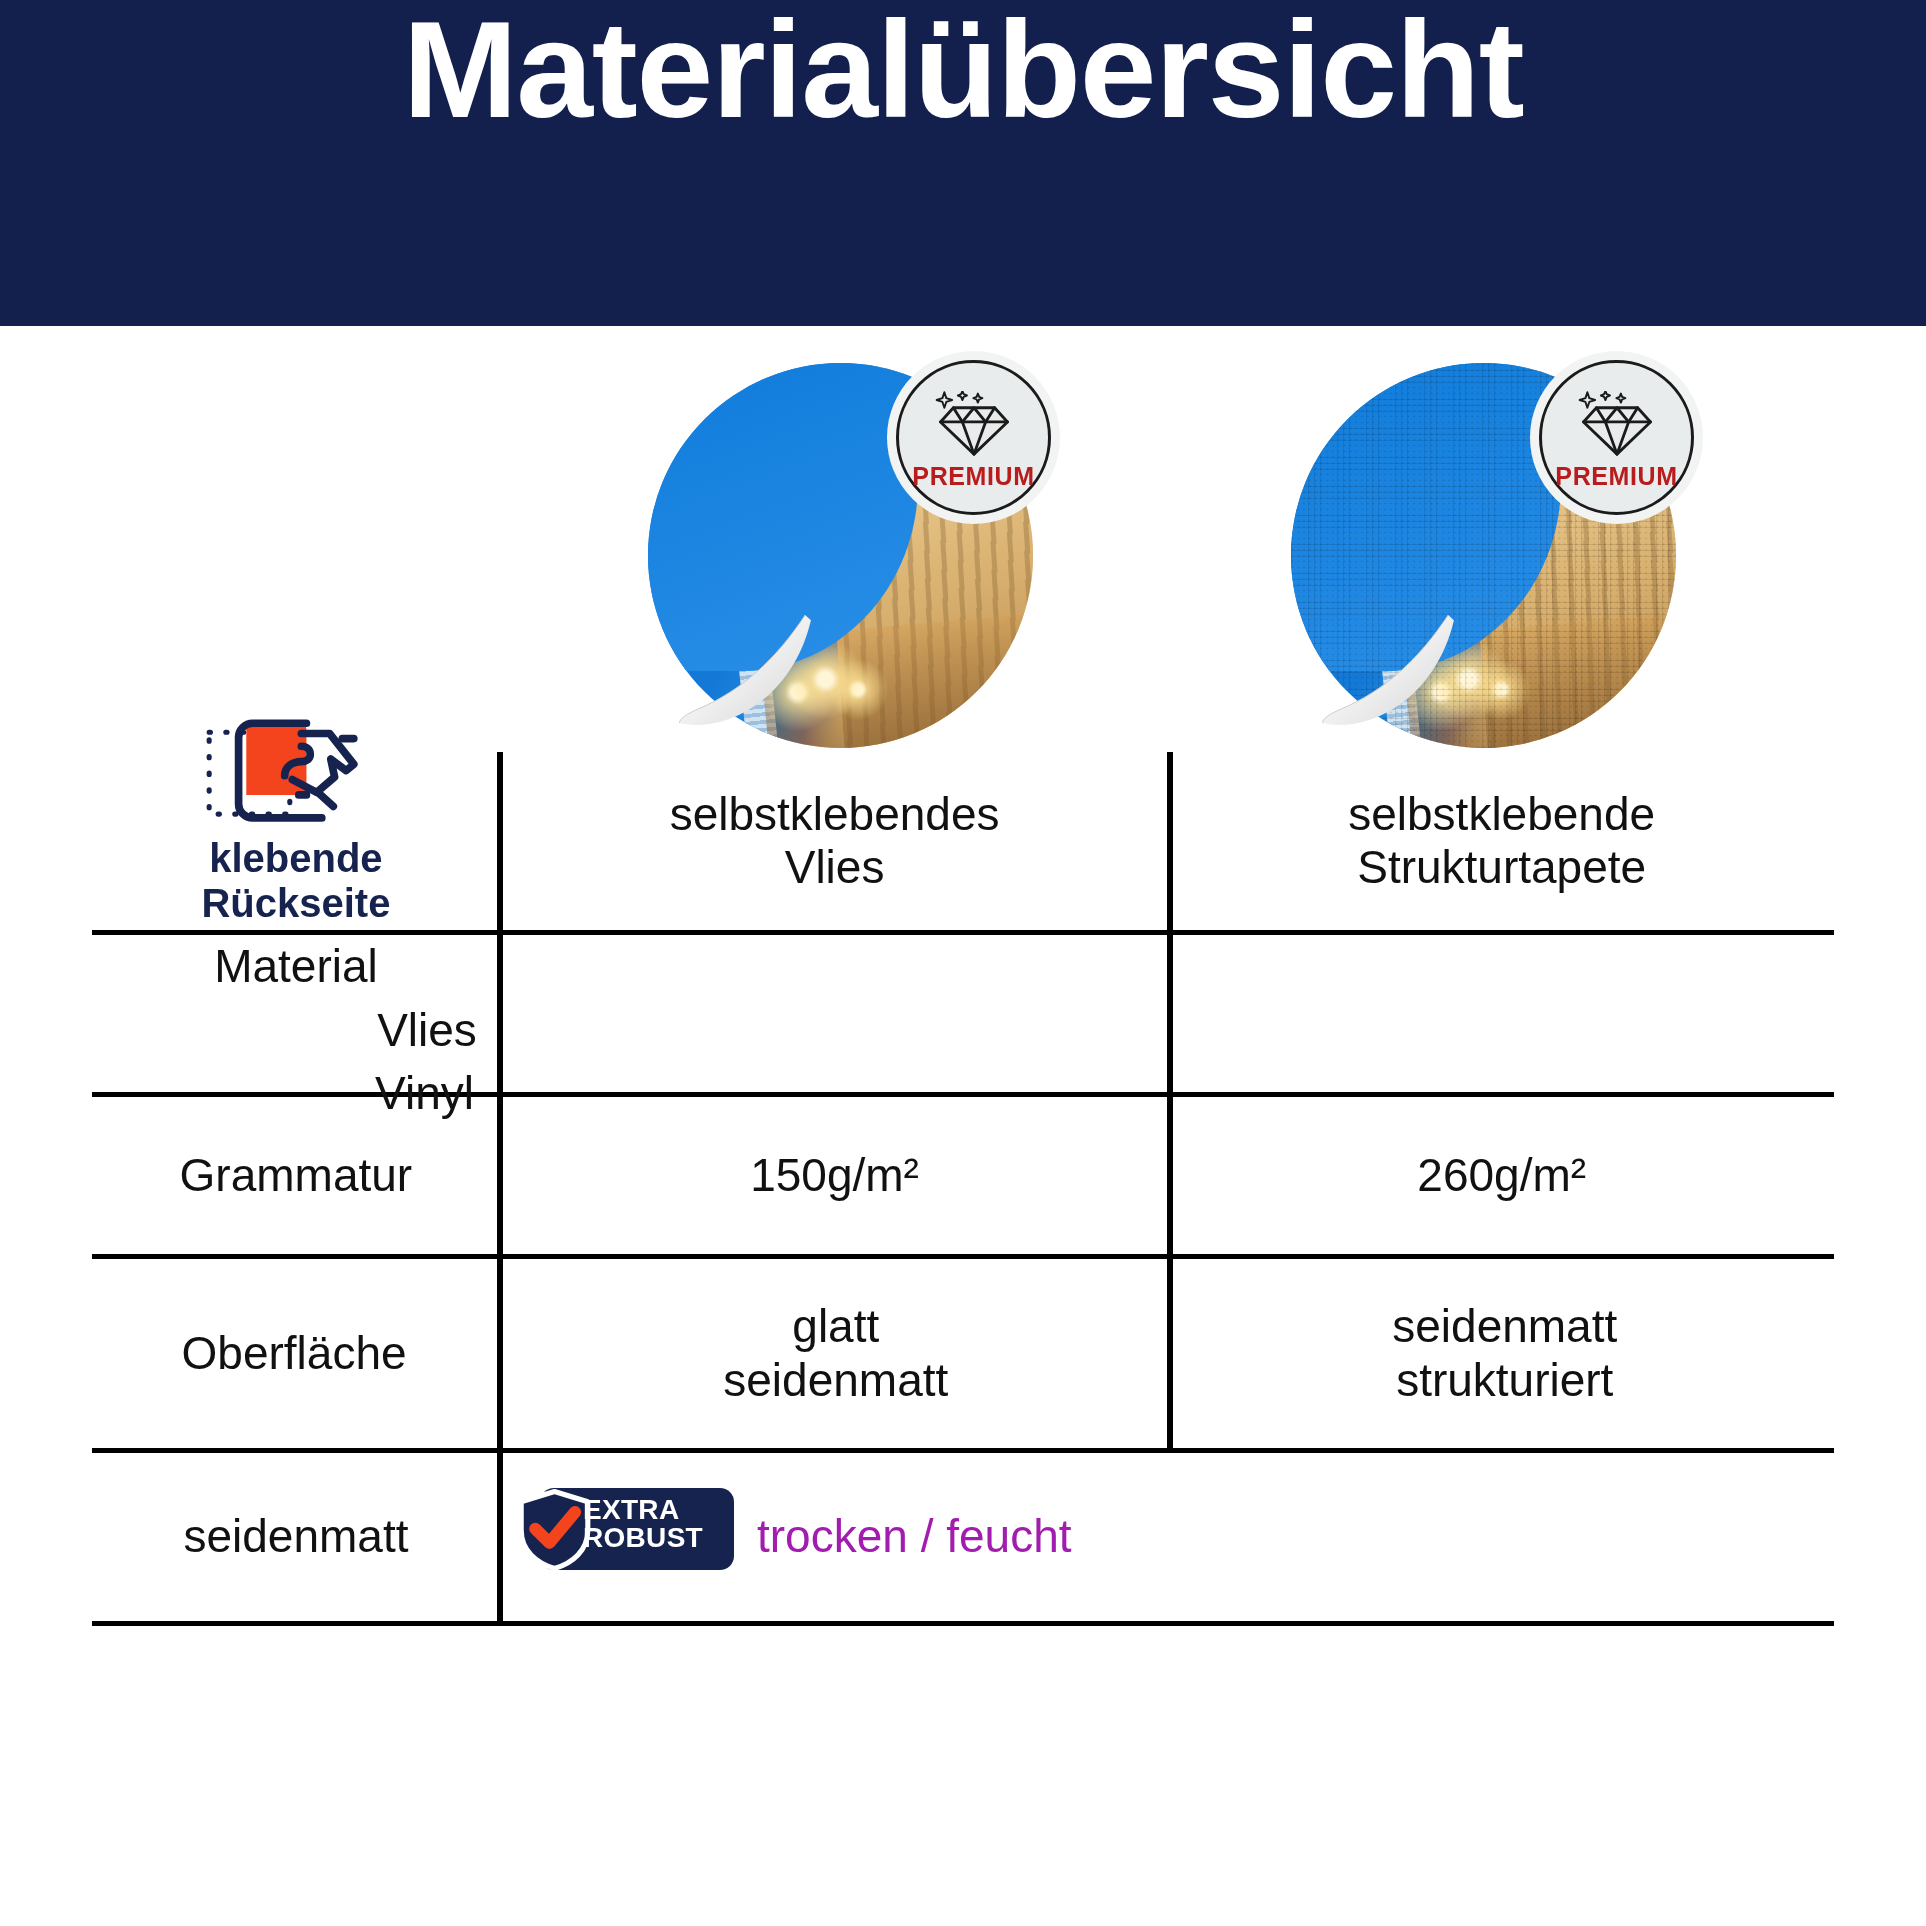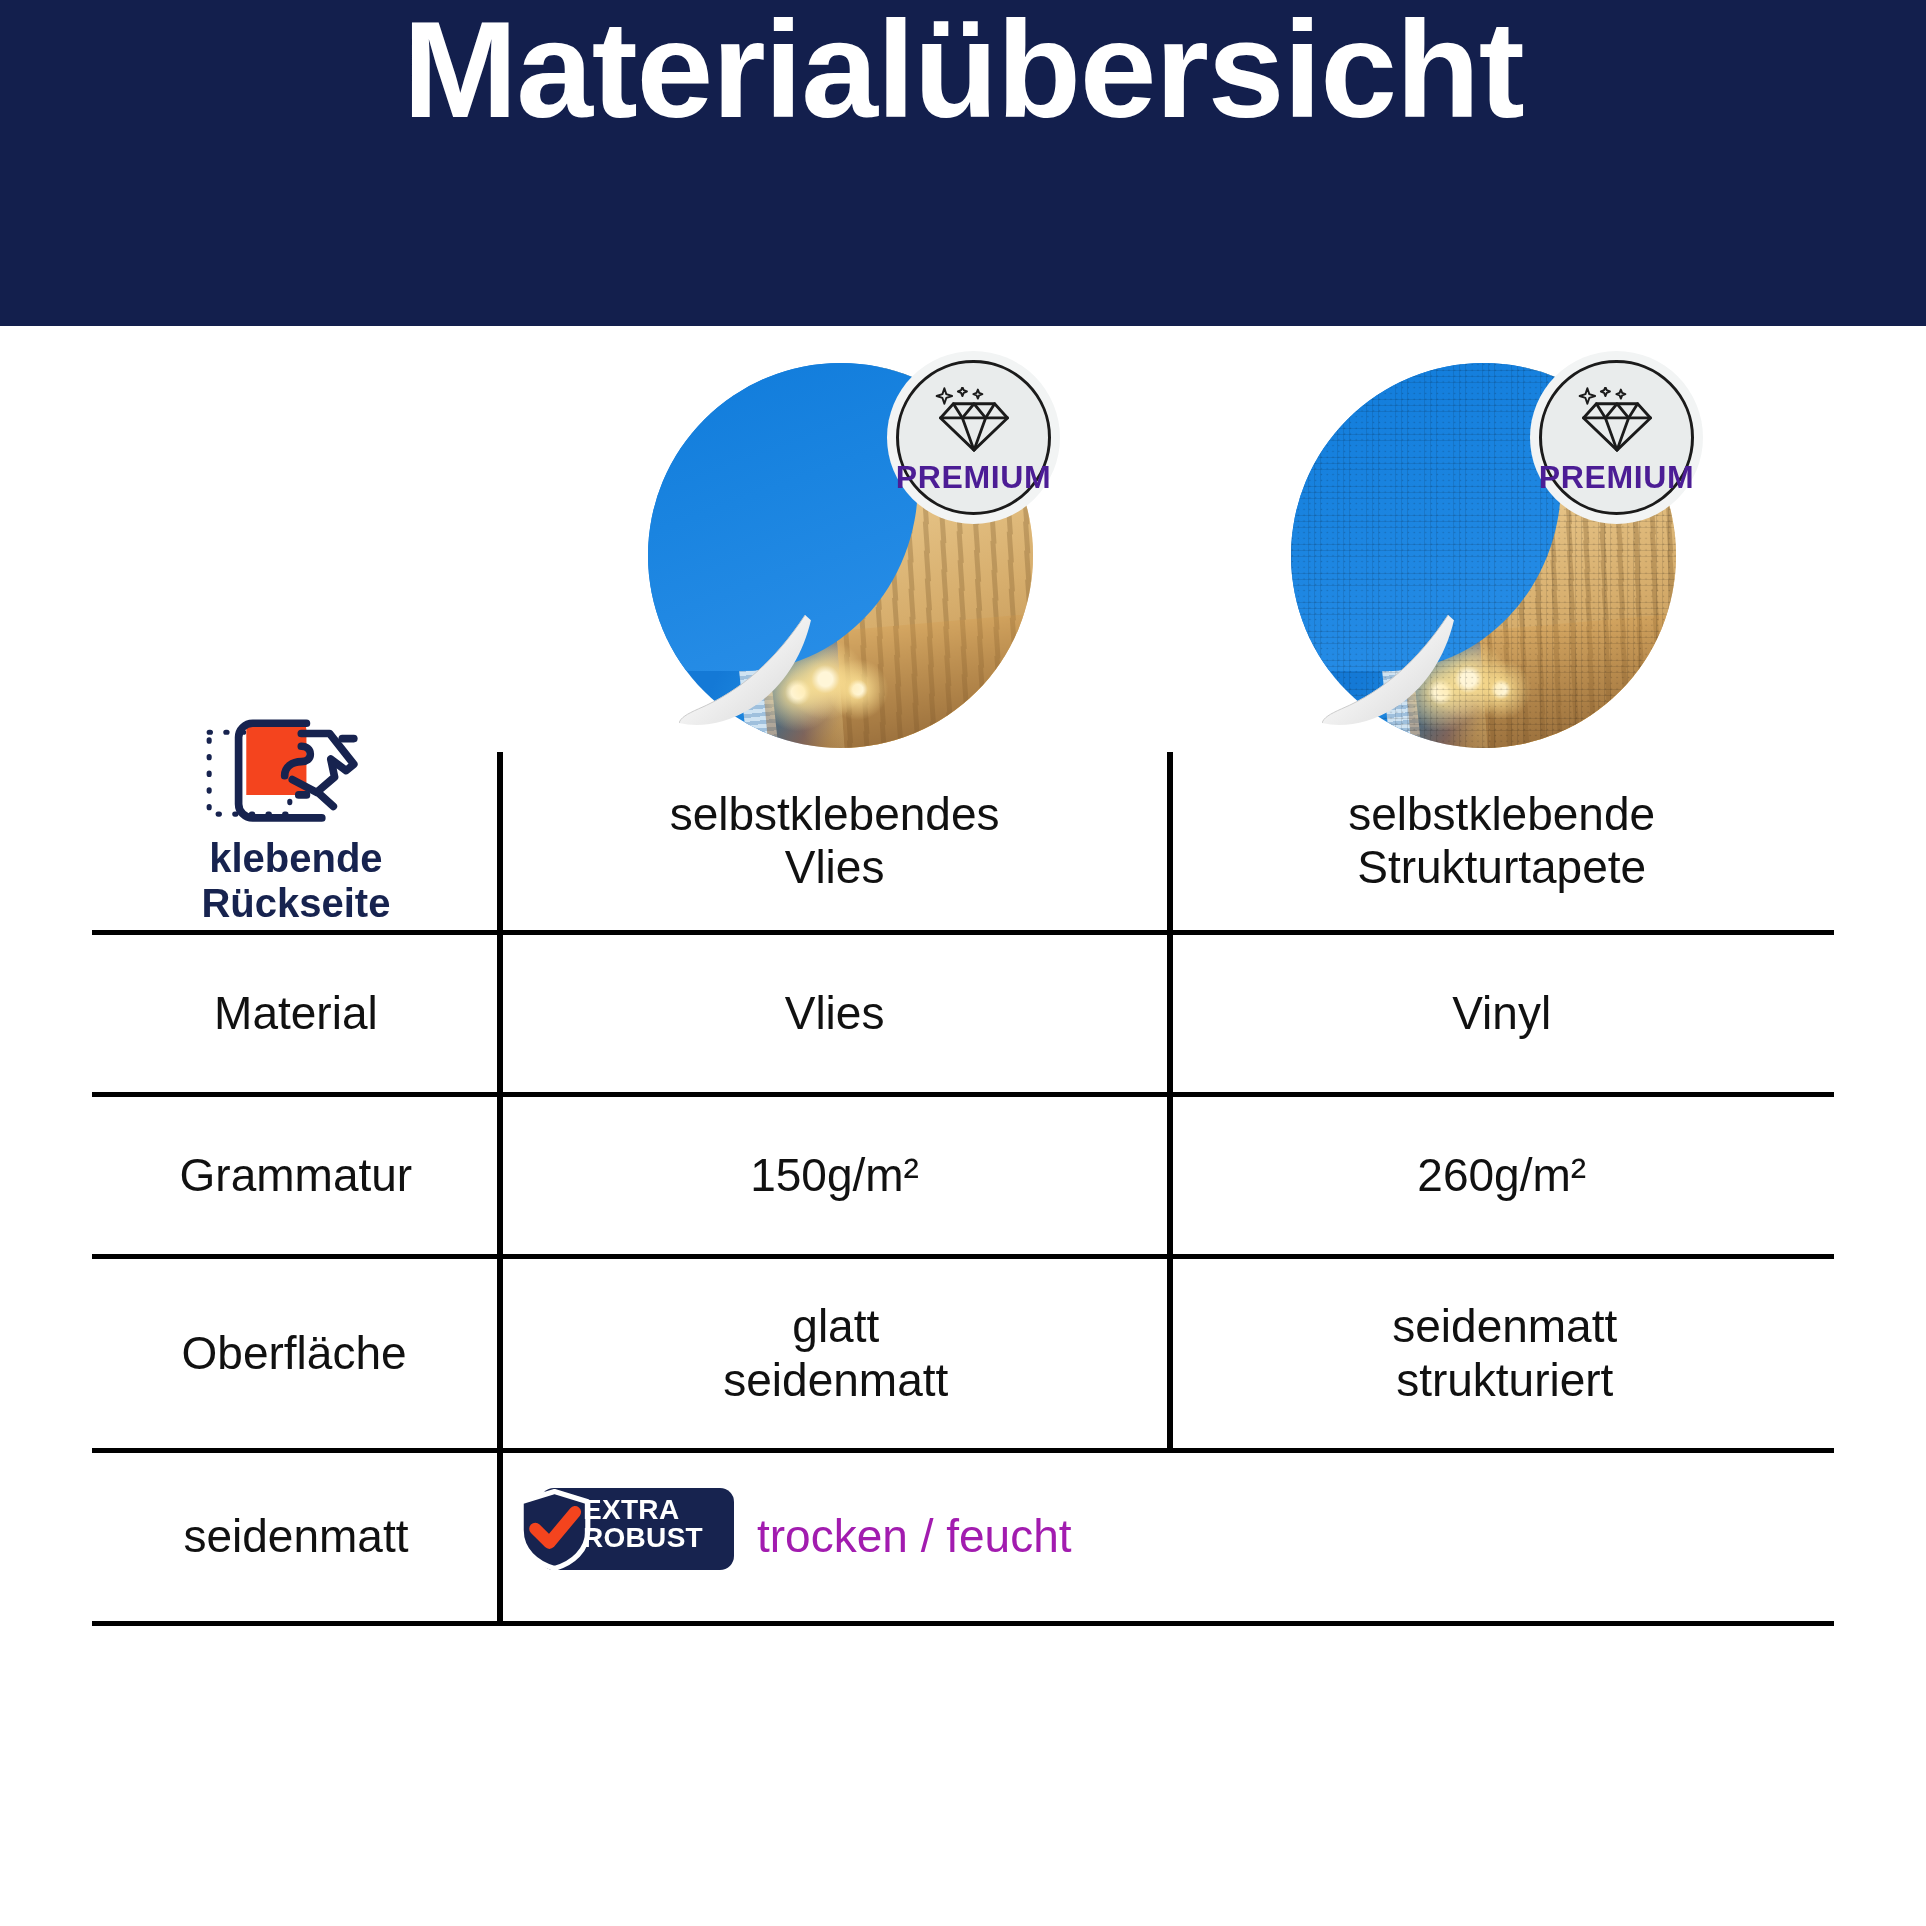--- a/index.html
+++ b/index.html
@@ -122,21 +122,21 @@
     right:-18px;top:-2.6px;
     width:149px;height:149px;
     border-radius:50%;
     background:#e9ecec;
     border:3.2px solid #1b1b1b;
     box-shadow:0 0 0 9px #f2f4f4;
     display:flex;flex-direction:column;align-items:center;justify-content:center;
   }
   .badge-premium .gem{margin-top:3.9px;}
   .badge-premium .ptext{
-    font-size:32px;font-weight:800;letter-spacing:0.6px;color:#4c1d95;
+    font-size:25px;font-weight:800;letter-spacing:0.6px;color:#b91c1c;
     margin-top:6.4px;line-height:1;
   }
 
   
   #material-table{
     position:absolute;
     left:92px;top:752px;
     width:1742px;
   }
   .trow{
@@ -157,21 +157,21 @@
   .c1{width:408px;}
   .c2{width:670px;}
   .c3{width:665px;}
   .vline{
     position:absolute;top:0;bottom:0;width:5.8px;background:#000;
   }
   .v1{left:405px;}
   .v2{left:1075px;}
 
   #row-head{height:178px;}
-  #row-material{height:157px;}
+  #row-material{height:157px;flex-direction:column;}
   #row-grammatur{height:157px;}
   #row-oberflaeche{height:189px;gap:8px;}
   #row-abwischbar{height:168px;}
 
   
   #adhesive-cell{
     flex-direction:column;
     justify-content:flex-end;
     padding-bottom:3.9px;
   }

